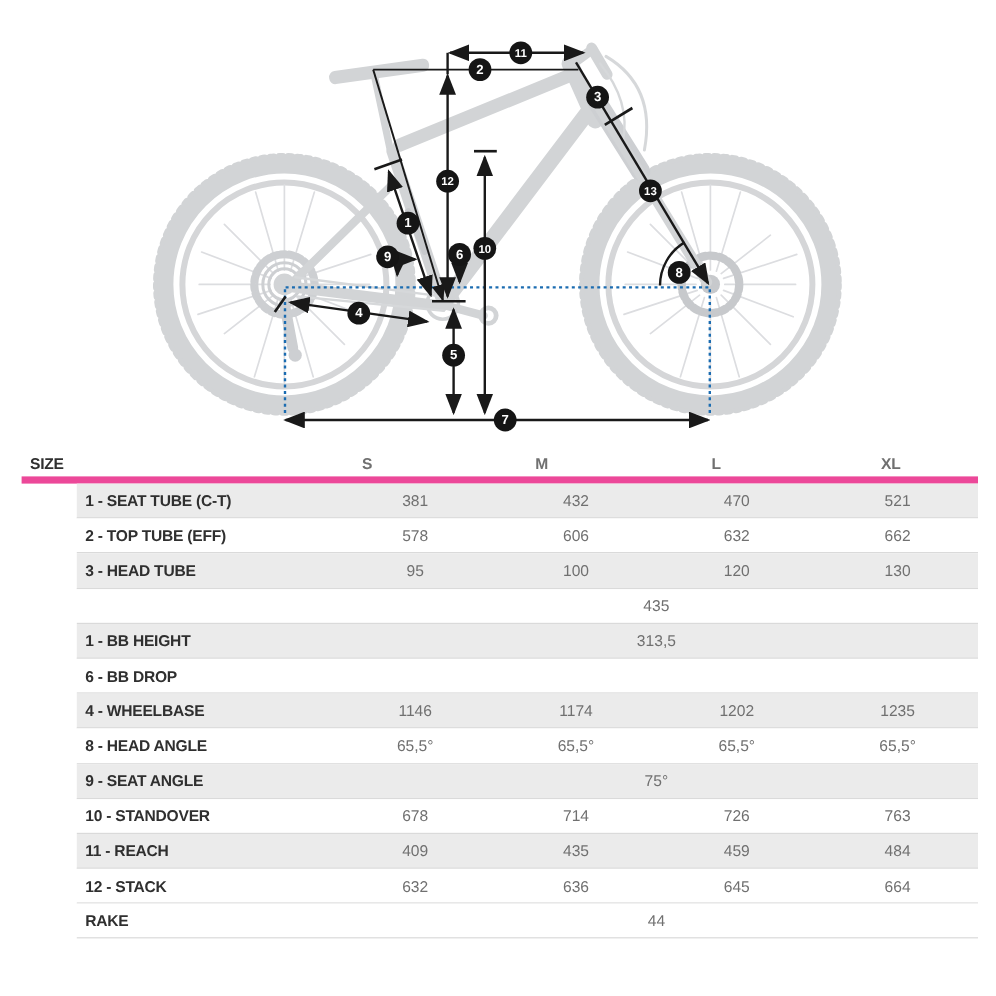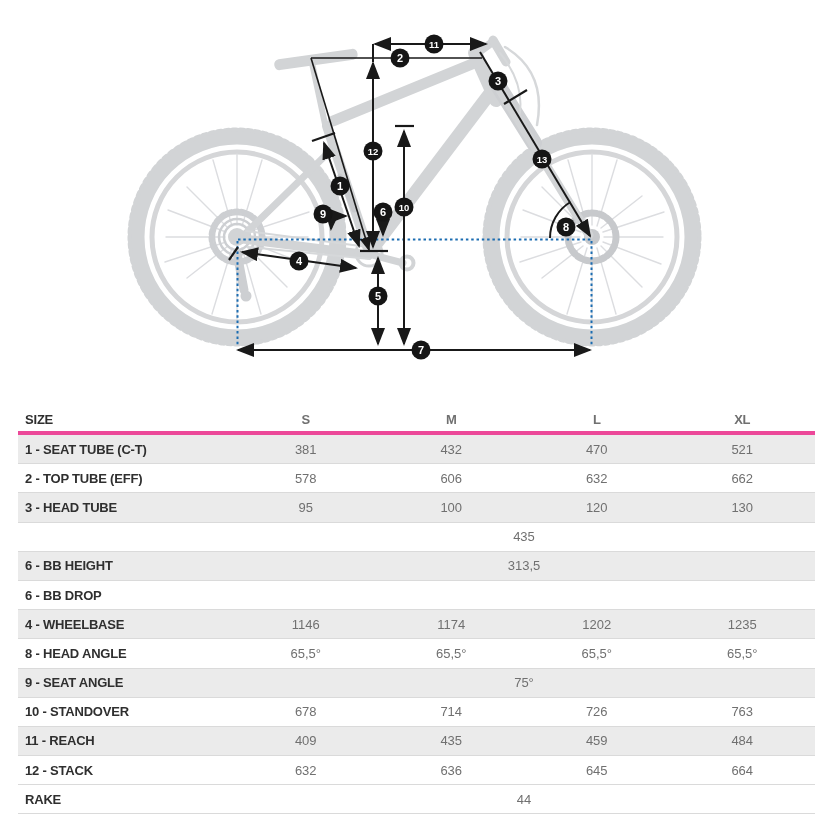--- a/index.html
+++ b/index.html
@@ -6,24 +6,24 @@
   .page{position:relative;width:830px;height:830px;background:#fff;overflow:hidden;
         font-family:"Liberation Sans", sans-serif;}
   
   .diagram{position:absolute;left:0;top:0;width:830px;height:372px;}
   .badge-text{font-family:"Liberation Sans", sans-serif;font-weight:bold;font-size:11px;
               fill:#ffffff;text-anchor:middle;}
   .badge-text.small{font-size:9.5px;}
   
   .table-wrap{position:absolute;left:18px;top:375px;width:797px;}
   .thead{display:grid;grid-template-columns:215px 1fr 1fr 1fr 1fr;align-items:center;
-         height:28px;border-bottom:4px solid #ec4899;box-sizing:border-box;margin-top:32px;}
+         height:28px;border-bottom:6px solid #ec4899;box-sizing:border-box;}
   .th{font-weight:bold;font-size:13.5px;color:#4a4a4a;letter-spacing:-0.3px;}
   .trow{display:grid;grid-template-columns:215px 1fr 1fr 1fr 1fr;align-items:center;
-        height:29.2px;border-bottom:1px solid #dadada;box-sizing:border-box;background:#fff;}
+        height:29.2px;border-bottom:1px solid #dadada;box-sizing:border-box;background:#fff;margin-left:46px;}
   .trow.shaded{background:#ebebeb;}
   .tlabel{padding-left:7px;font-weight:bold;font-size:13px;color:#2f2f2f;letter-spacing:-0.2px;
           white-space:nowrap;}
   .tcell{text-align:center;font-size:13px;color:#707070;}
   .tspan{grid-column:2/6;}
 </style>
 </head>
 <body>
 
 <div class="page">
@@ -208,21 +208,21 @@
           <div class="tlabel">3 - HEAD TUBE</div>
           <div class="tcell">95</div>
           <div class="tcell">100</div>
           <div class="tcell">120</div>
           <div class="tcell">130</div>
         </div>
         <div class="trow">
           <div class="tcell tspan">435</div>
         </div>
         <div class="trow shaded">
-          <div class="tlabel">6 - BB HEIGHT</div>
+          <div class="tlabel">1 - BB HEIGHT</div>
           <div class="tcell tspan">313,5</div>
         </div>
         <div class="trow">
           <div class="tlabel">6 - BB DROP</div>
         </div>
         <div class="trow shaded">
           <div class="tlabel">4 - WHEELBASE</div>
           <div class="tcell">1146</div>
           <div class="tcell">1174</div>
           <div class="tcell">1202</div>

